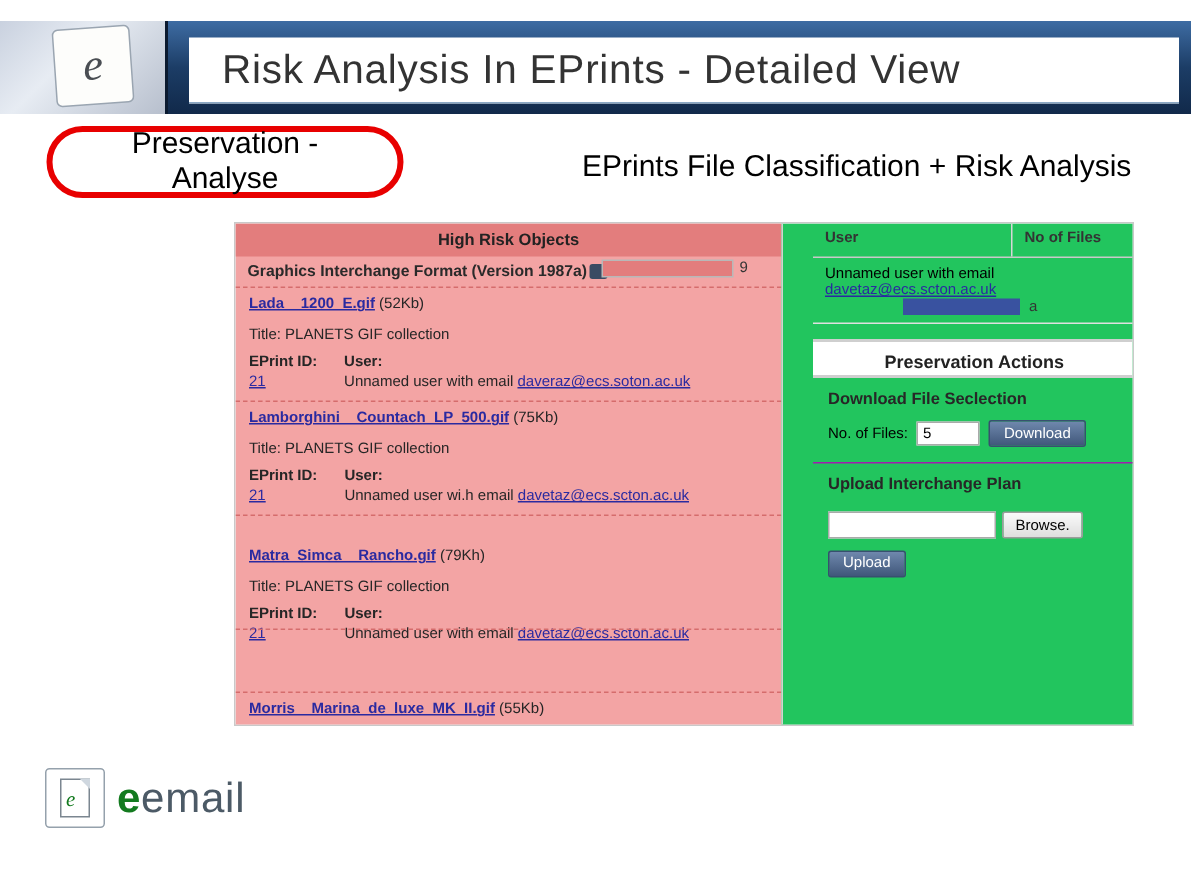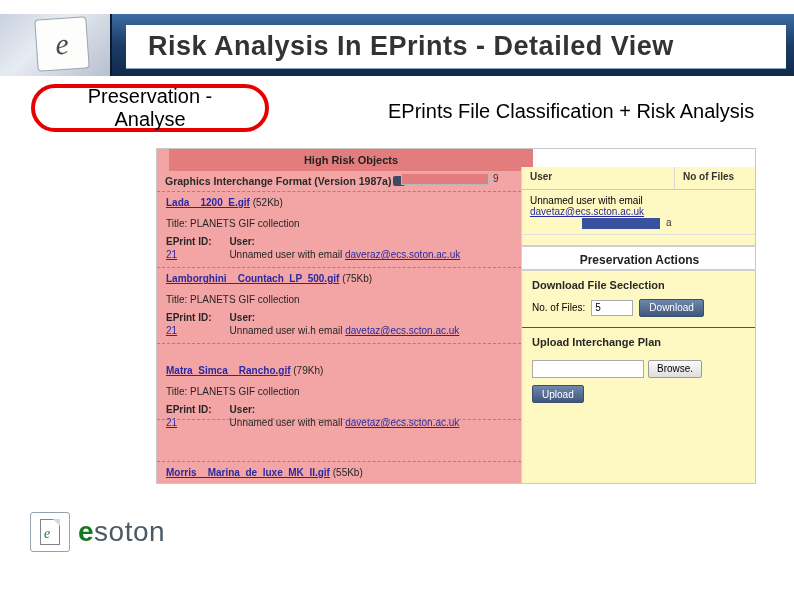--- a/index.html
+++ b/index.html
@@ -27,21 +27,21 @@
     background: #fdfdfb; border: 1px solid #9aa5b1; border-radius: 4px;
     display:flex; align-items:center; justify-content:center;
     transform: rotate(-4deg);
     font-size: 30px; font-style: italic; color:#4a4e53; font-family: Georgia, serif;
   }
   .title-strip {
     position: absolute; left: 126px; top: 11px; width: 660px; height: 44px;
     background: #ffffff; display:flex; align-items:center; padding-left: 22px;
     border-bottom: 1px solid #8aa7c4;
   }
-  .title-strip h1 { font-size: 27px; font-weight: 700; color:#333; letter-spacing: .5px; }
+  .title-strip h1 { font-size: 27px; font-weight: 400; color:#333; letter-spacing: .5px; }
 
   
   .bubble {
     position: absolute; left: 31px; top: 84px; width: 238px; height: 48px;
     border: 4px solid #e80000; border-radius: 24px;
     display:flex; flex-direction:column; align-items:center; justify-content:center;
     font-size: 20px; color:#000; font-family: "Segoe UI", Arial, sans-serif;
   }
   .subtitle-right {
     position: absolute; left: 388px; top: 100px;
@@ -51,21 +51,21 @@
   
   .panel {
     position: absolute; left: 156px; top: 148px; width: 600px; height: 336px;
     border: 1px solid #c9c9c9; background:#fff; overflow:hidden;
   }
   .pink-area {
     position: absolute; left: 0; top: 0; width: 364px; height: 336px;
     background: #f3a4a4;
   }
   .pink-head {
-    position:absolute; left:12px; top:0; width:100%; height:22px;
+    position:absolute; left:0; top:0; width:100%; height:22px;
     background:#e37d7d; text-align:center; font-size:11px; font-weight:bold;
     color:#222; line-height:22px;
   }
   .format-row {
     position:absolute; left:8px; top:26px; font-size:10.5px; font-weight:bold; color:#2a2a2a;
     display:flex; align-items:center; gap:2px;
   }
   .format-row .disk { width:12px; height:10px; background:#3a4b63; border-radius:2px; }
   .format-bar {
     position:absolute; left:244px; top:24px; width:88px; height:12px;
@@ -78,22 +78,23 @@
   .entry { position:absolute; left:9px; width:346px; font-size:10px; color:#262626; }
   .entry a { color:#2a2aa0; text-decoration:underline; }
   .entry .fname { font-weight:bold; }
   .entry .t { margin-top:10px; }
   .entry table { border-collapse:collapse; margin-top:6px; width:100%; }
   .entry th { text-align:left; font-weight:bold; font-size:10px; padding:1px 8px 1px 0;}
   .entry td { font-size:10px; padding:1px 8px 1px 0;}
   .entry td a { color:#2a2aa0 }
 
   .side {
-    position:absolute; left:364px; top:18px; width:236px; height:336px; background:#fef9c3;
+    position:absolute; left:364px; top:0; width:236px; height:336px; background:#22c55e;
     border-left:1px solid #d2d2d2;
+    padding-left:20px;
   }
   .side-header {
     height:23px; border-bottom:1px solid #c9c9c9; display:flex; font-size:10px;
   }
   .side-header div { padding:4px 8px; font-weight:bold; color:#333; border-right:1px solid #d7d7d7; }
   .side-userrow { padding:5px 8px; font-size:10px; border-bottom:1px solid #e0e0e0; }
   .side-userrow a { color:#2a2aa0; text-decoration:underline; }
   .side-userrow .bar { display:inline-block; margin-left:52px; width:78px; height:11px; background:#3952a0; vertical-align:middle; }
   .side-userrow .n { margin-left:6px; font-size:10px; color:#333; }
 
@@ -261,15 +262,15 @@
 
 </div>
 
 <div class="brand">
   <div class="logo2">
     <div class="doc">
         <span>e</span>
       </div>
   </div>
   <div class="txt">
-    <b>e</b><span>soton</span>
+    <b>e</b><span>email</span>
   </div>
 </div>
 
 </body></html>

